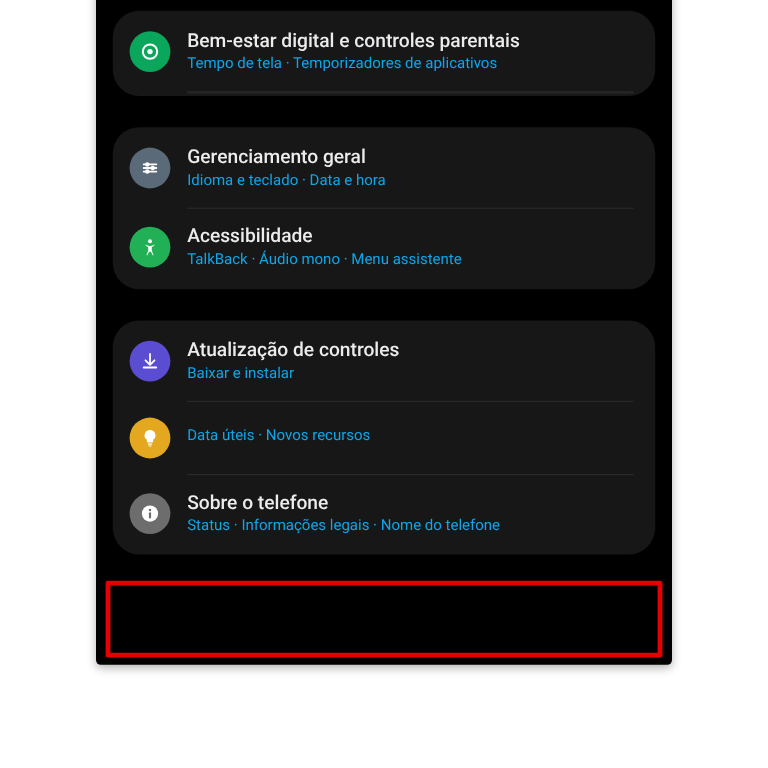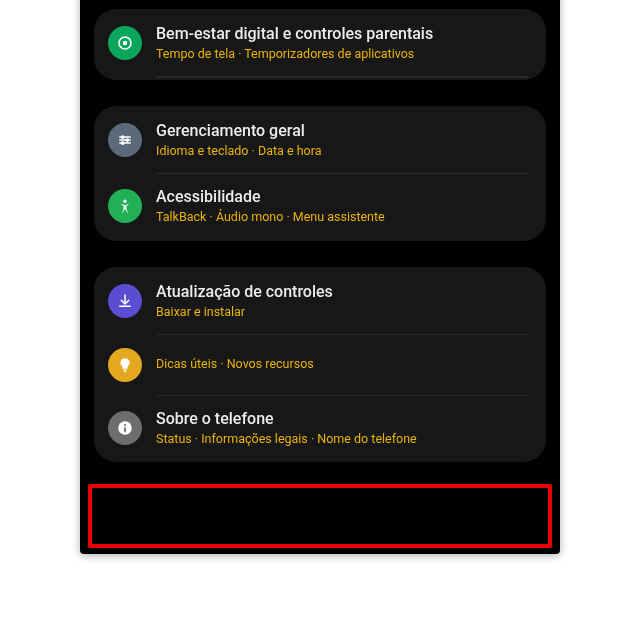--- a/index.html
+++ b/index.html
@@ -29,21 +29,21 @@
     cursor:pointer;
   }
   .divider { height:1px; background:#2a2a2a; margin: 0 18px 0 62px; }
   .icon-wrap {
     width: 34px; height: 34px; border-radius: 50%; flex: 0 0 34px;
     display:flex; align-items:center; justify-content:center;
   }
   .icon-wrap svg { width: 18px; height: 18px; }
   .row-text { display:flex; flex-direction:column; gap:2px; min-width:0; }
   .row-title { color:#ececec; font-size: 16px; font-weight: 500; line-height:1.25; }
-  .row-sub { color:#eab308; font-size: 12.5px; line-height:1.35; }
+  .row-sub { color:#0ea5e9; font-size: 12.5px; line-height:1.35; }
 
   .highlight-box {
     position:absolute; border: 4px solid #e60000; pointer-events:none;
     border-radius: 2px;
   }
 
   
   .bg-green1 { background:#0aa65b; }
   .bg-teal   { background:#0aa08e; }
   .bg-blue   { background:#3a5fd9; }
@@ -146,21 +146,21 @@
 
         <div class="row">
           <div class="icon-wrap bg-amber">
             <svg viewBox="0 0 24 24" fill="#fff">
                 <path d="M12 3a6 6 0 0 0-3.5 10.9V16a1 1 0 0 0 1 1h5a1 1 0 0 0 1-1v-2.1A6 6 0 0 0 12 3z"></path>
                 <rect x="9.5" y="18" width="5" height="1.6" rx=".8"></rect>
                 <rect x="10.3" y="20.3" width="3.4" height="1.2" rx=".6"></rect>
               </svg>
           </div>
           <div class="row-text">
-            <div class="row-sub">Dicas úteis  ·  Novos recursos</div>
+            <div class="row-sub">Data úteis  ·  Novos recursos</div>
           </div>
         </div>
         <div class="divider"></div>
 
         <div class="row" id="about-row">
           <div class="icon-wrap bg-gray">
             <svg viewBox="0 0 24 24" fill="#fff">
                 <circle cx="12" cy="12" r="9" fill="#fff"></circle>
                 <circle cx="12" cy="8" r="1.4" fill="#6d6d6d"></circle>
                 <rect x="10.8" y="10.5" width="2.4" height="7" rx="1.2" fill="#6d6d6d"></rect>

